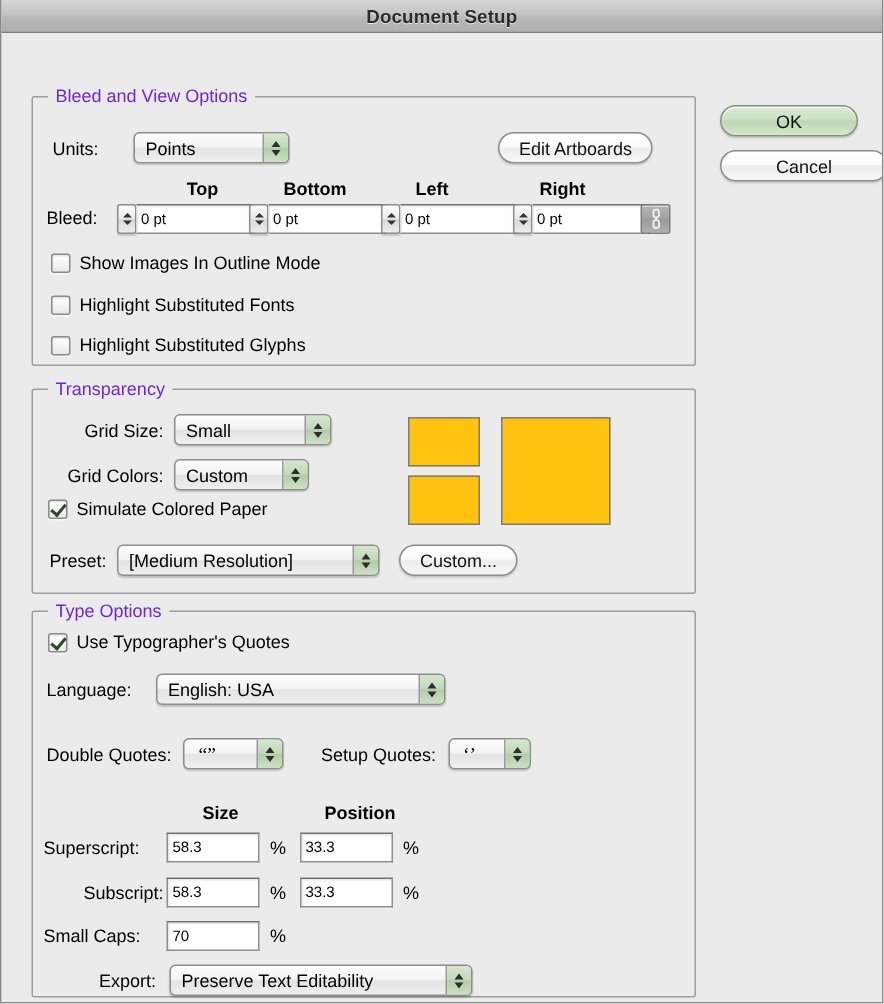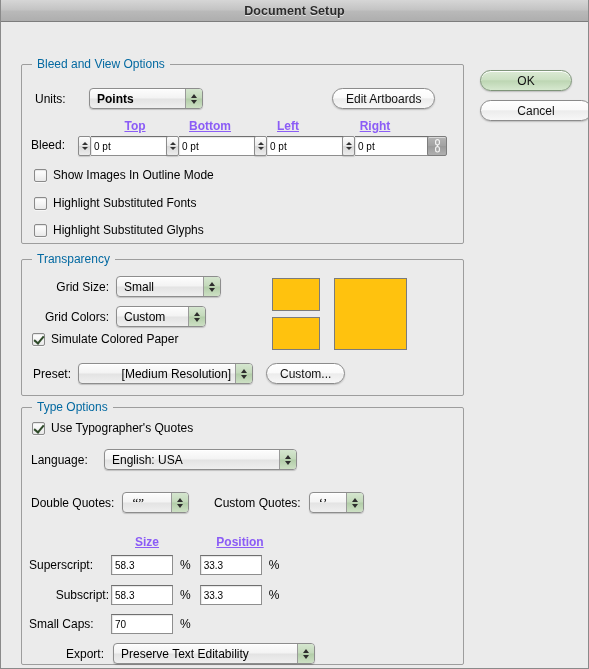--- a/index.html
+++ b/index.html
@@ -63,41 +63,40 @@
     border-radius: 2px;
     background: transparent;
   }
   .group-title {
     position: absolute;
     top: -8px;
     left: 10px;
     padding: 0 5px;
     background: #ebebeb;
     font-size: 12px;
-    color: #0369a1;
+    color: #6d28d9;
     white-space: nowrap;
   }
 
   
   .row {
     position: absolute;
     display: flex;
     align-items: center;
   }
   .lbl {
     font-size: 12px;
     color: #000;
     white-space: nowrap;
   }
   .lbl-bold {
     font-size: 12px;
     font-weight: bold;
-    color: #8b5cf6;
+    color: #000000;
     white-space: nowrap;
-    text-decoration: underline;
   }
 
   
   .popup {
     position: relative;
     display: inline-flex;
     align-items: center;
     height: 21px;
     box-sizing: border-box;
     border: 1px solid #8d8d8d;
@@ -288,21 +287,21 @@
     <div class="pushbtn" style="position:absolute; left:479px; top:78px; width:112px;">
       <span>Cancel</span>
     </div>
 
     <div class="groupbox" style="top:42px; height:180px;">
       <span class="group-title">Bleed and View Options</span>
     </div>
 
     <div class="row" style="left:34px; top:66px;">
       <span class="lbl" style="width:52px;">Units:</span>
-      <div class="popup" style="width:114px; margin-left:2px;font-weight:bold;">
+      <div class="popup" style="width:104px; margin-left:2px;">
         <span class="ptext">Points</span>
         <span class="parrows">
           <i class="arr-up"></i>
             <i class="arr-dn"></i>
         </span>
       </div>
     </div>
 
     <div class="pushbtn" style="position:absolute; left:331px; top:66px;">
       <span>Edit Artboards</span>
@@ -405,21 +404,21 @@
       <span class="checkbox checked"></span>
       <span class="lbl">Simulate Colored Paper</span>
     </div>
 
     <div class="swatch" style="left:271px; top:256px; width:48px; height:33px; background:#FFC20E;"></div>
     <div class="swatch" style="left:271px; top:295px; width:48px; height:33px; background:#FFC20E;"></div>
     <div class="swatch" style="left:333px; top:256px; width:73px; height:72px; background:#FFC20E;"></div>
 
     <div class="row" style="left:28px; top:341px;">
       <span class="lbl" style="width:42px; text-align:right;">Preset:</span>
-      <div class="popup" style="width:175px; margin-left:7px;text-align:right;">
+      <div class="popup" style="width:175px; margin-left:7px;">
         <span class="ptext">[Medium Resolution]</span>
         <span class="parrows">
             <i class="arr-up"></i>
             <i class="arr-dn"></i>
           </span>
       </div>
       <div class="pushbtn" style="margin-left:13px;">
         <span>Custom...</span>
       </div>
     </div>
@@ -448,21 +447,21 @@
       <span class="lbl">Double Quotes:</span>
       <div class="popup quotes" style="width:67px; margin-left:8px;">
         <span class="ptext">“”</span>
         <span class="parrows">
             <i class="arr-up"></i>
             <i class="arr-dn"></i>
           </span>
       </div>
     </div>
     <div class="row" style="left:213px; top:470px;">
-      <span class="lbl">Custom Quotes:</span>
+      <span class="lbl">Setup Quotes:</span>
       <div class="popup quotes" style="width:55px; margin-left:8px;">
         <span class="ptext">‘’</span>
         <span class="parrows">
             <i class="arr-up"></i>
             <i class="arr-dn"></i>
           </span>
       </div>
     </div>
 
     <div class="row" style="left:110px; top:513px; width:72px; justify-content:center;align-items:flex-end;">

